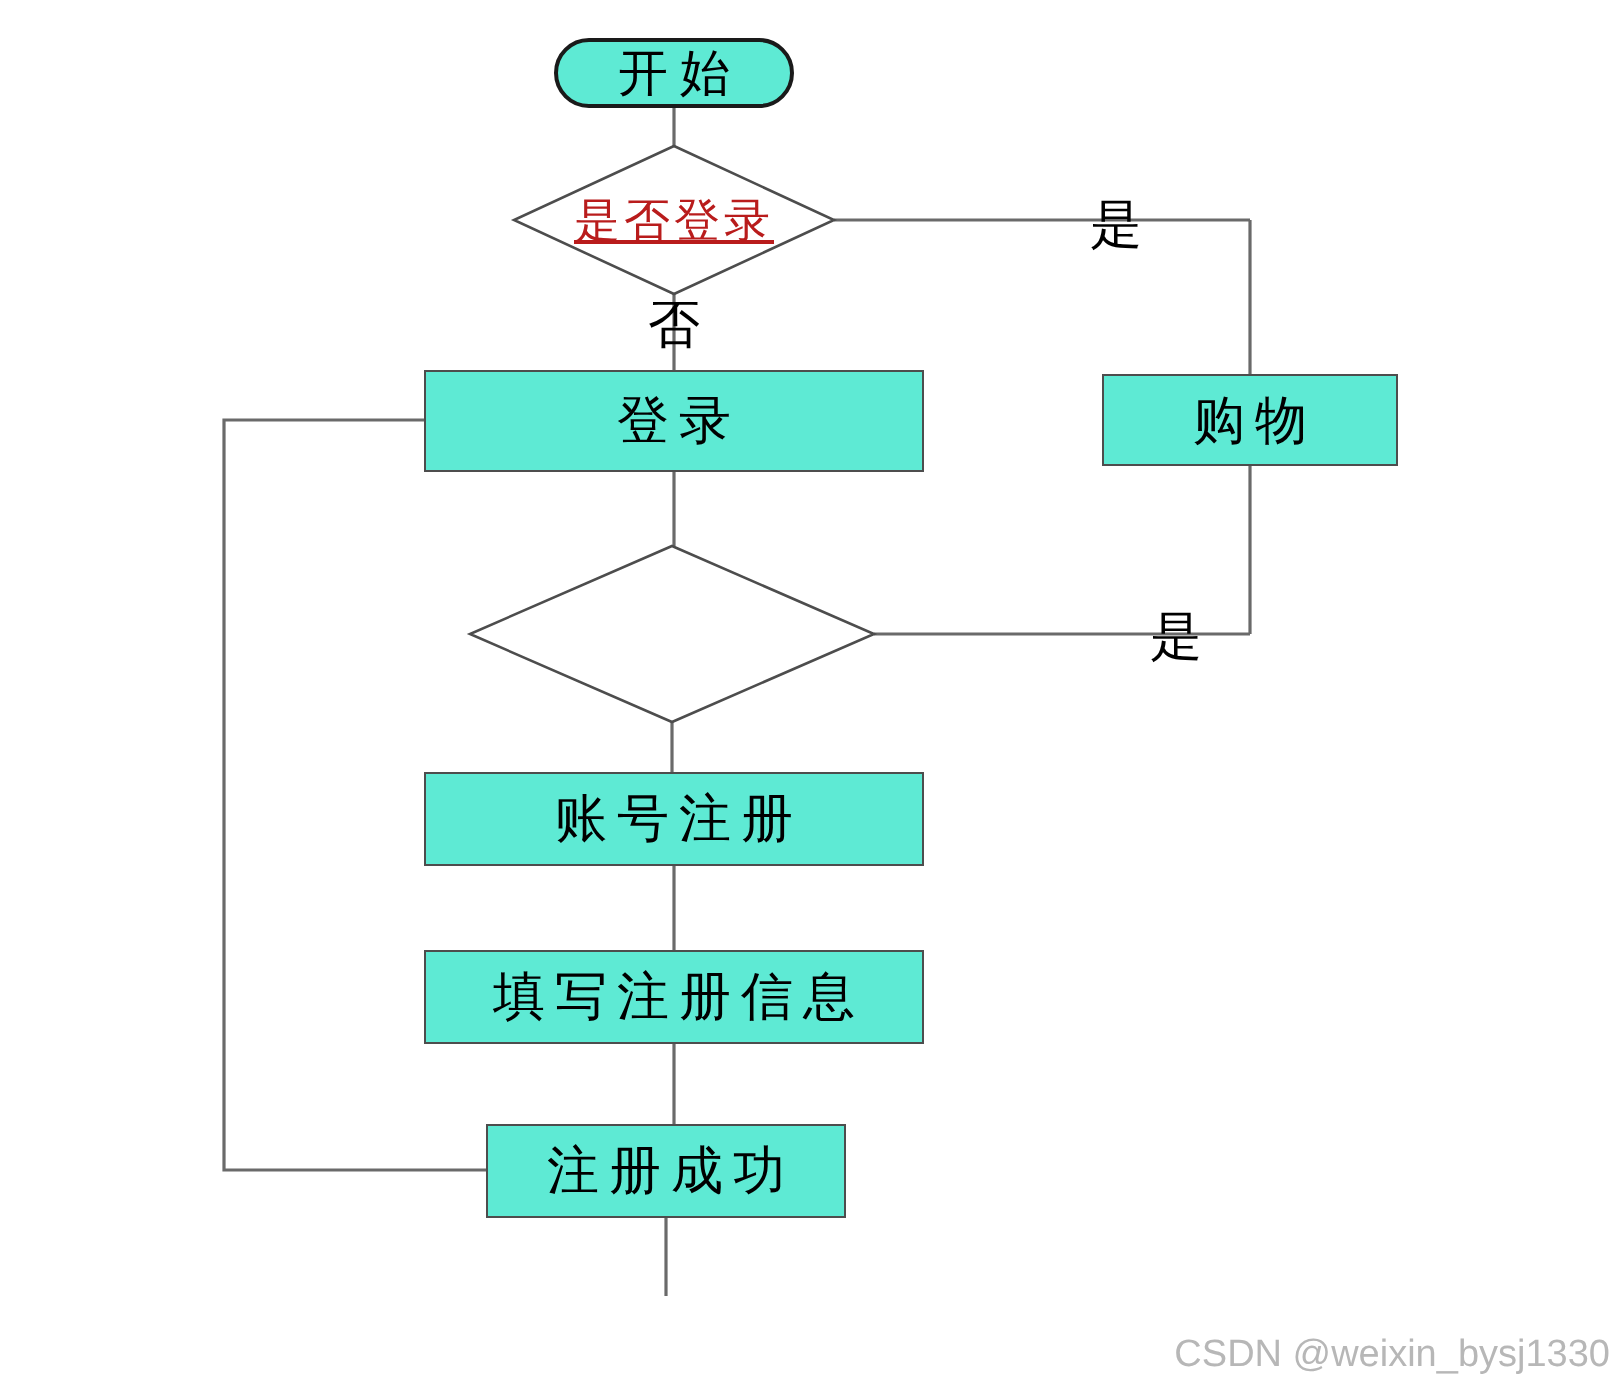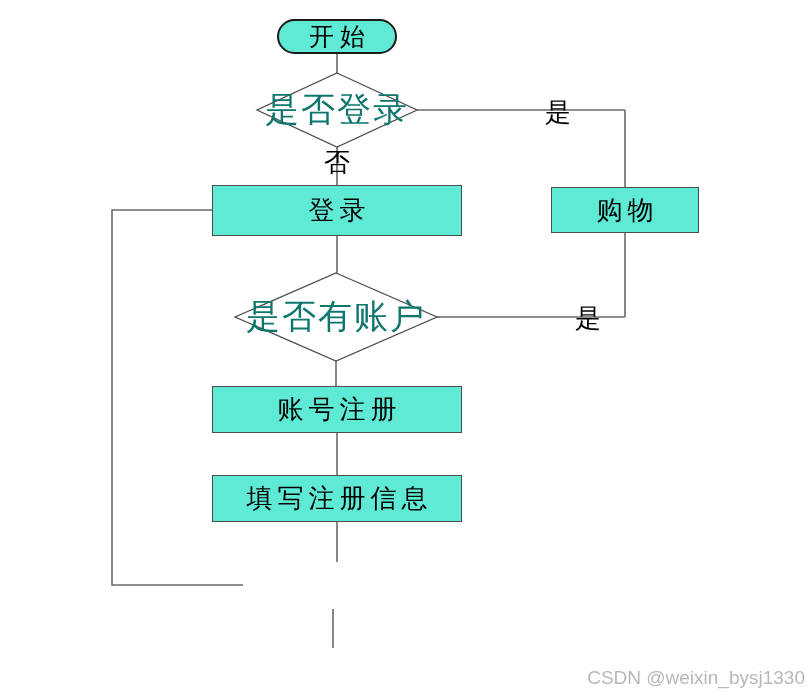--- a/index.html
+++ b/index.html
@@ -43,26 +43,27 @@
     font-size: 26px;
     letter-spacing: 5px;
     padding-left: 5px;
     z-index: 3;
   }
   .diamond-label {
     position: absolute;
     display: flex;
     align-items: center;
     justify-content: center;
-    color: #0f766e;
+    color: #b91c1c;
     background: transparent;
-    font-size: 34px;
+    font-size: 23px;
     letter-spacing: 2px;
     white-space: nowrap;
     z-index: 4;
+    text-decoration: underline;
   }
   .edge-label {
     position: absolute;
     display: flex;
     align-items: center;
     justify-content: center;
     color: #000000;
     font-size: 26px;
     white-space: nowrap;
     z-index: 4;
@@ -121,25 +122,25 @@
   <div class="diamond-label" id="label-login-check">是否登录</div>
 
   <div class="edge-label" id="label-no">否</div>
 
   <div class="edge-label" id="label-yes-1">是</div>
 
   <div class="node process" id="node-shopping">购物</div>
 
   <div class="node process" id="node-login">登录</div>
 
-  <div class="diamond-label" id="label-account-check">是否有账户</div>
 
   <div class="edge-label" id="label-yes-2">是</div>
 
   <div class="node process" id="node-register">账号注册</div>
 
   <div class="node process" id="node-fill-info">填写注册信息</div>
 
+  <div class="node process" id="node-register-success">注册成功</div>
 
 
   <div id="watermark">CSDN @weixin_bysj1330</div>
 
 </div>
 
 </body></html>

